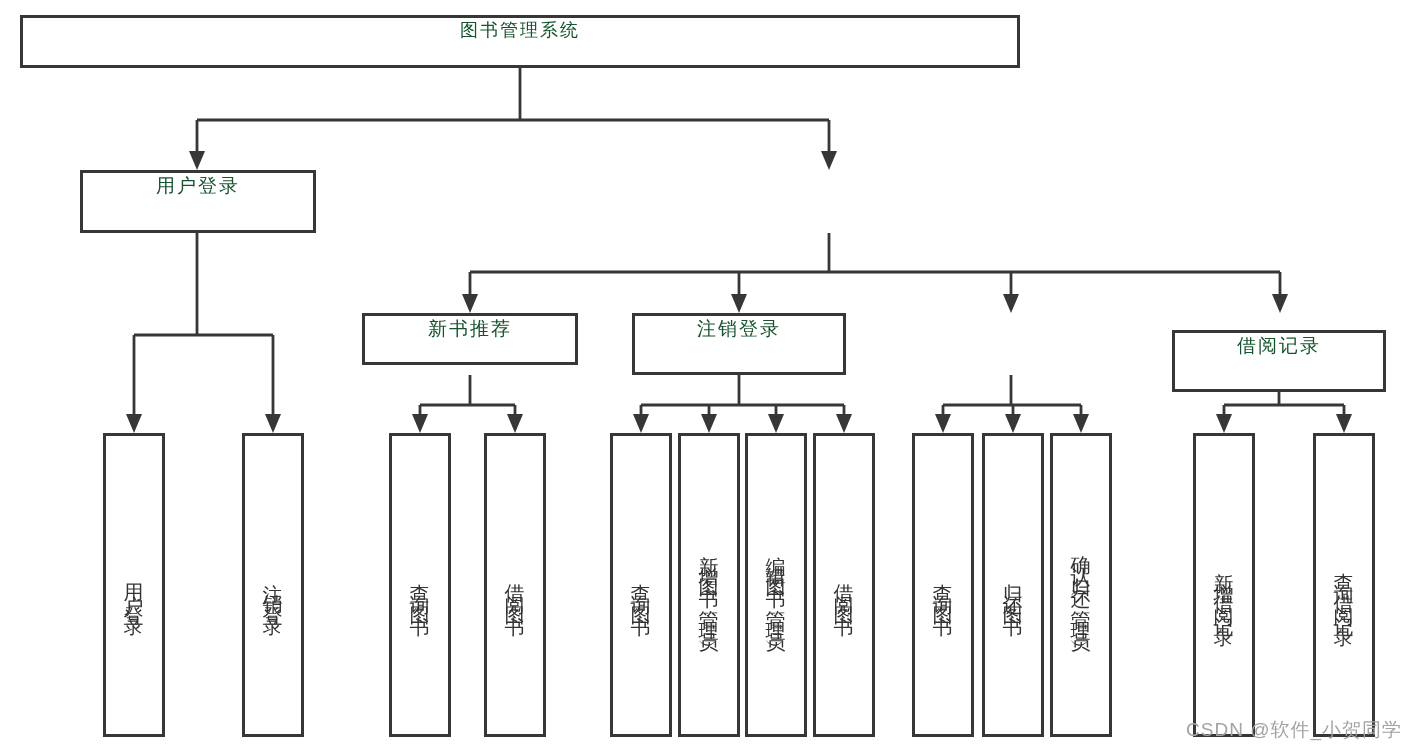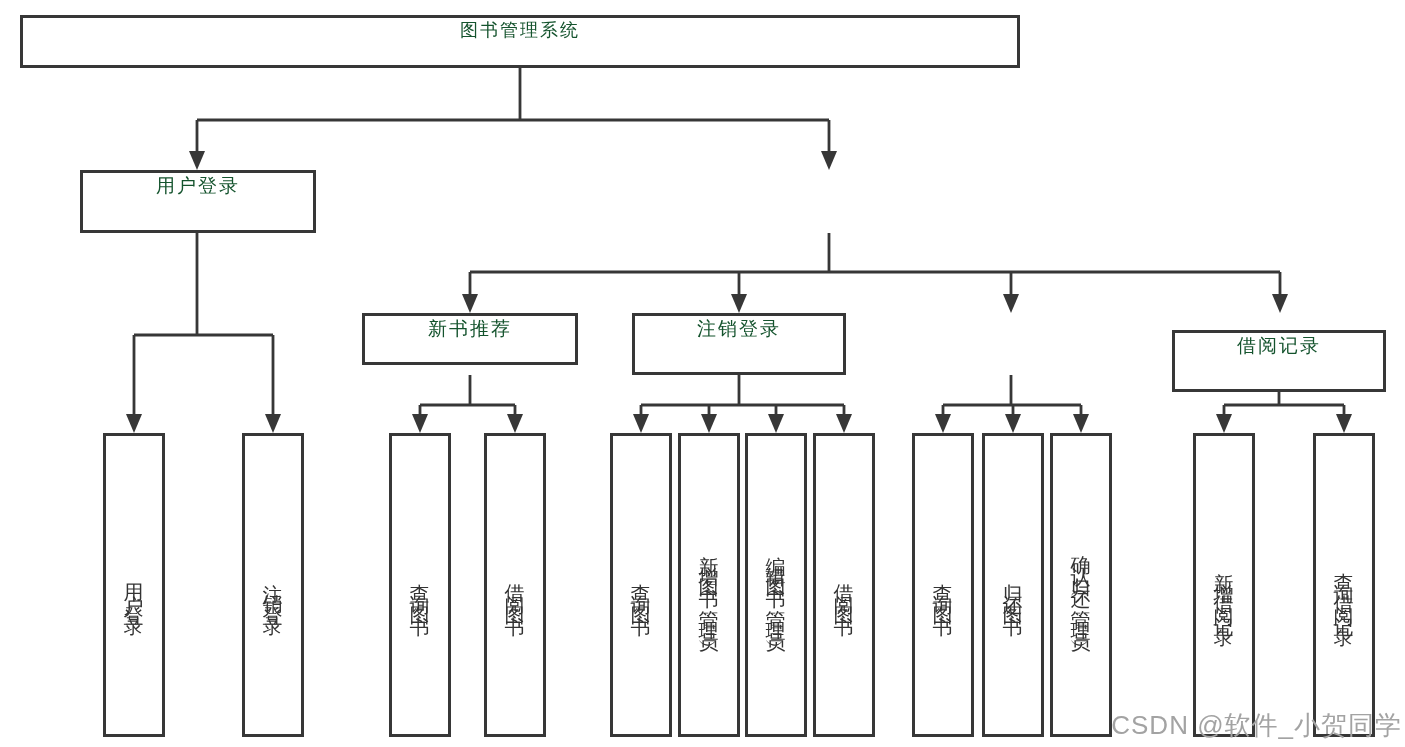--- a/index.html
+++ b/index.html
@@ -51,21 +51,21 @@
     line-height: 1;
     letter-spacing: 11px;
     white-space: nowrap;
     padding-top: 9px;
   }
   .watermark {
     position: absolute;
     right: 3px;
     bottom: 4px;
     color: #a3a3a3;
-    font-size: 26px;
+    font-size: 19px;
     letter-spacing: 1px;
     z-index: 3;
     white-space: nowrap;
   }
 </style>
 </head>
 <body>
 
 <div id="stage">
 

